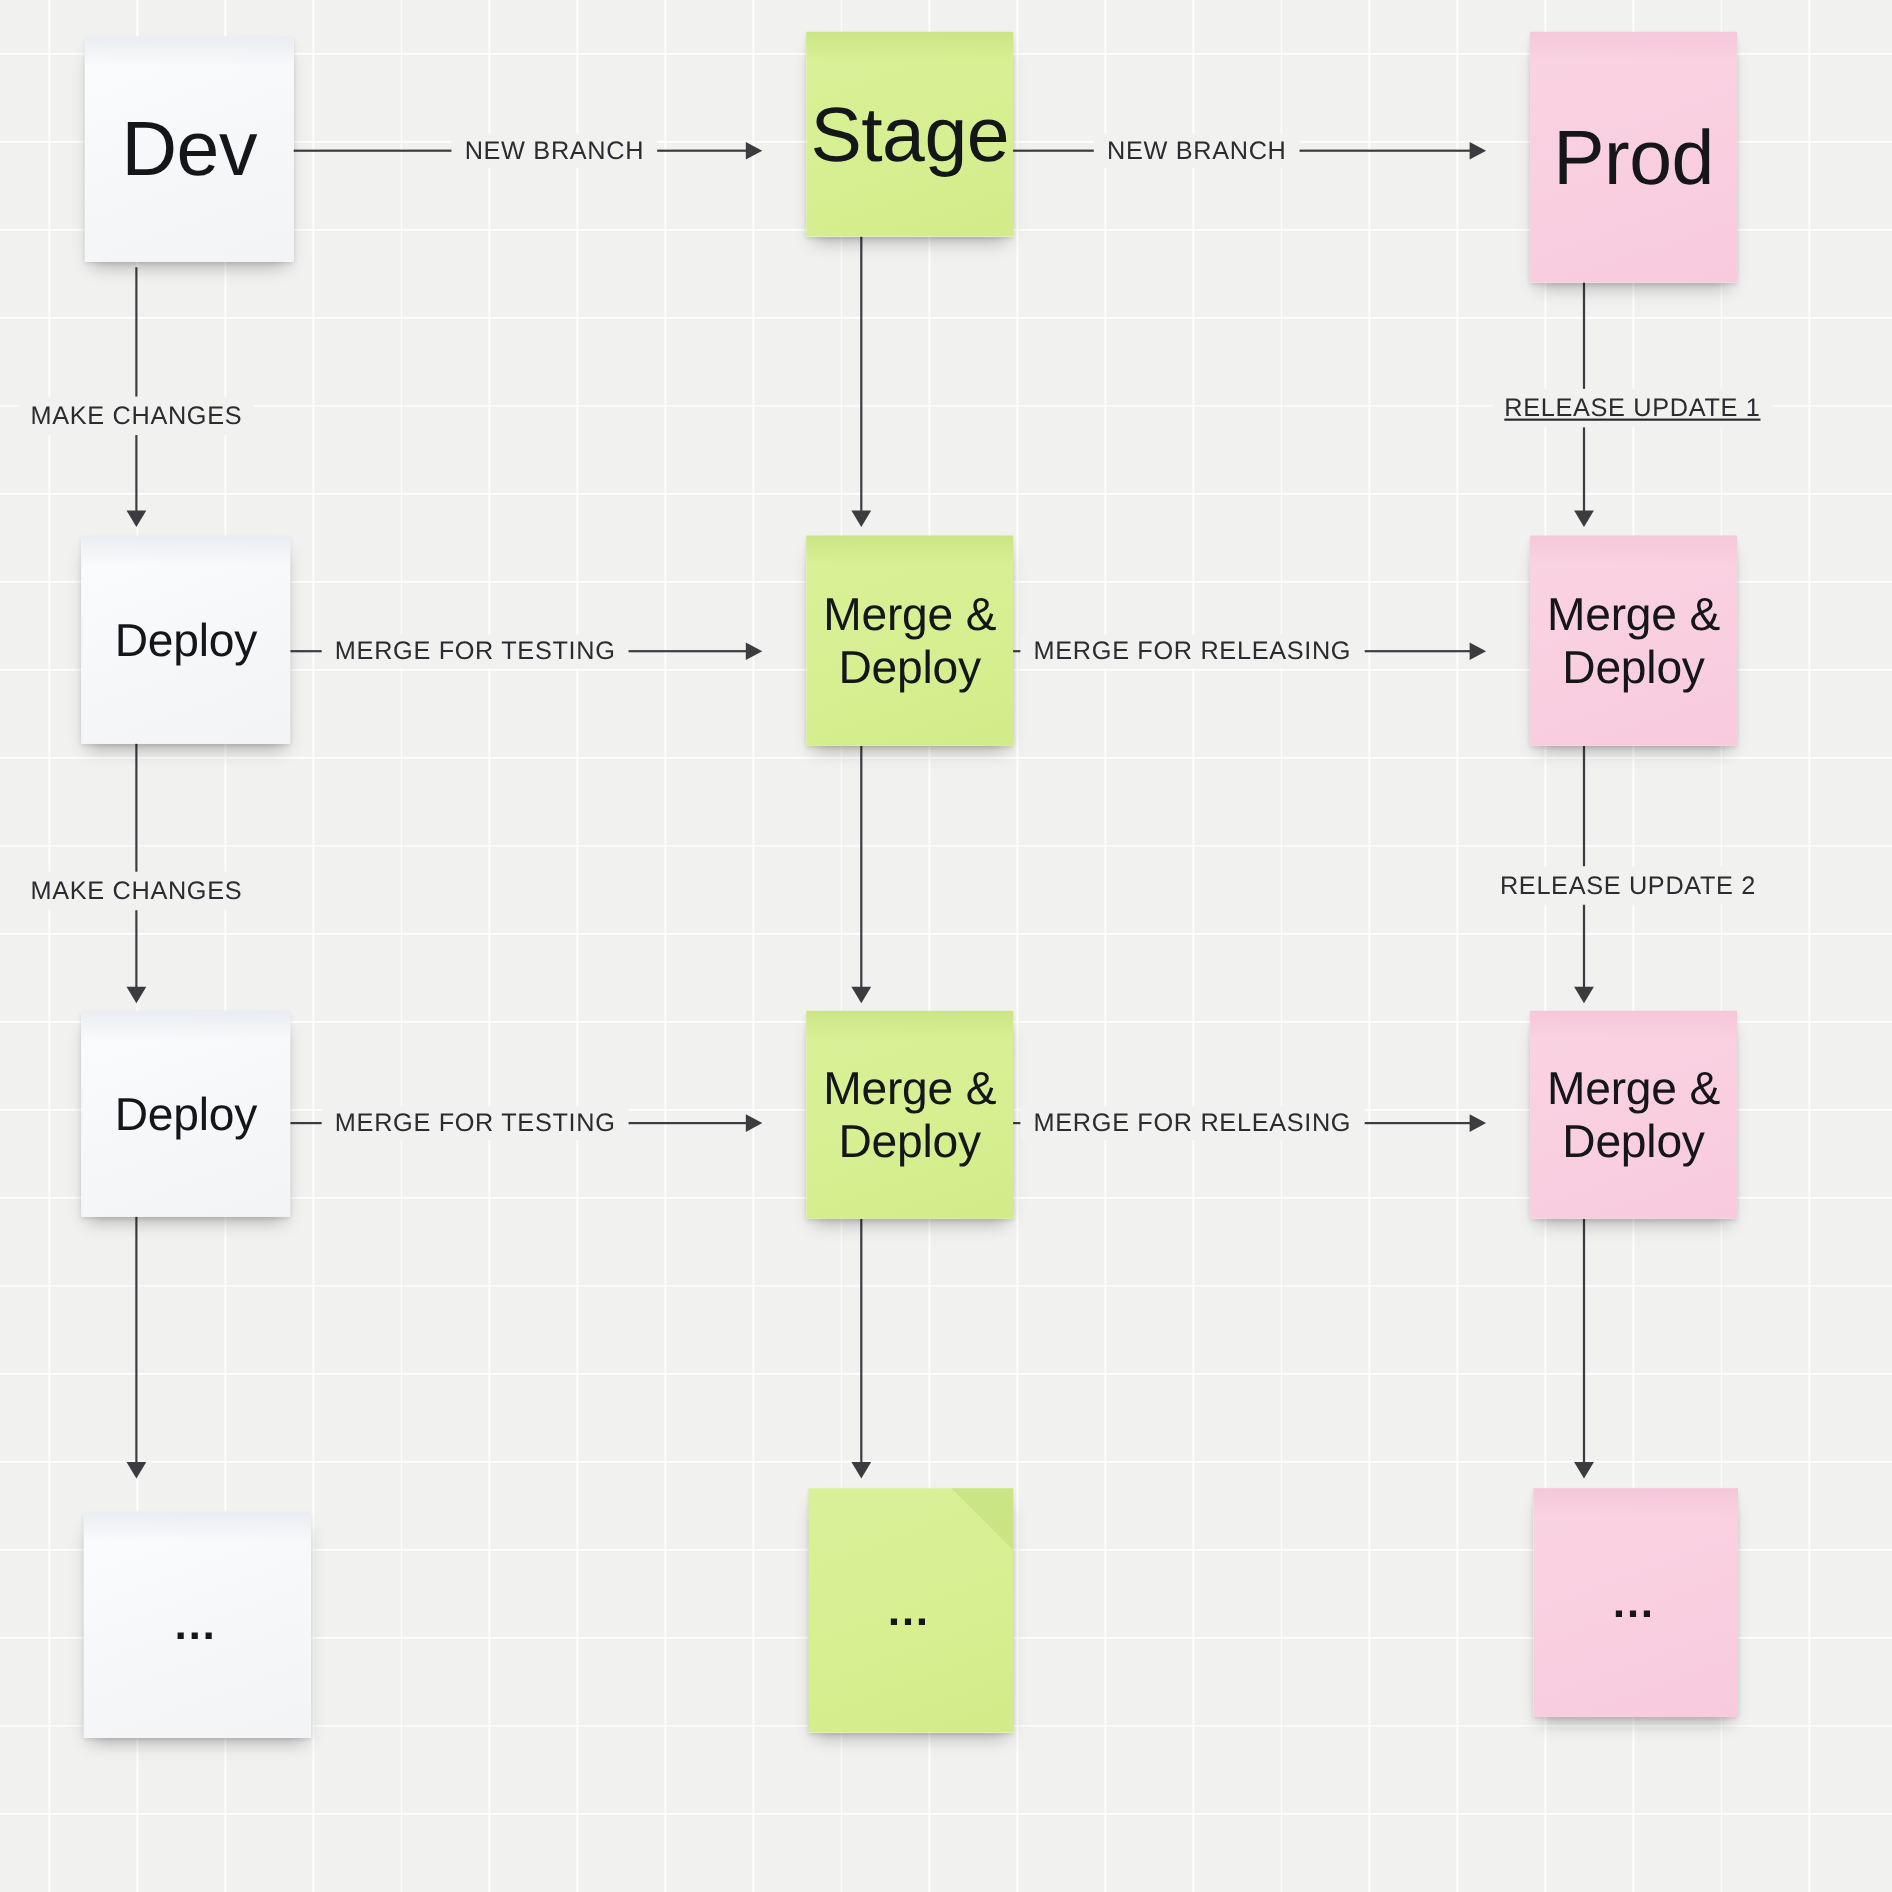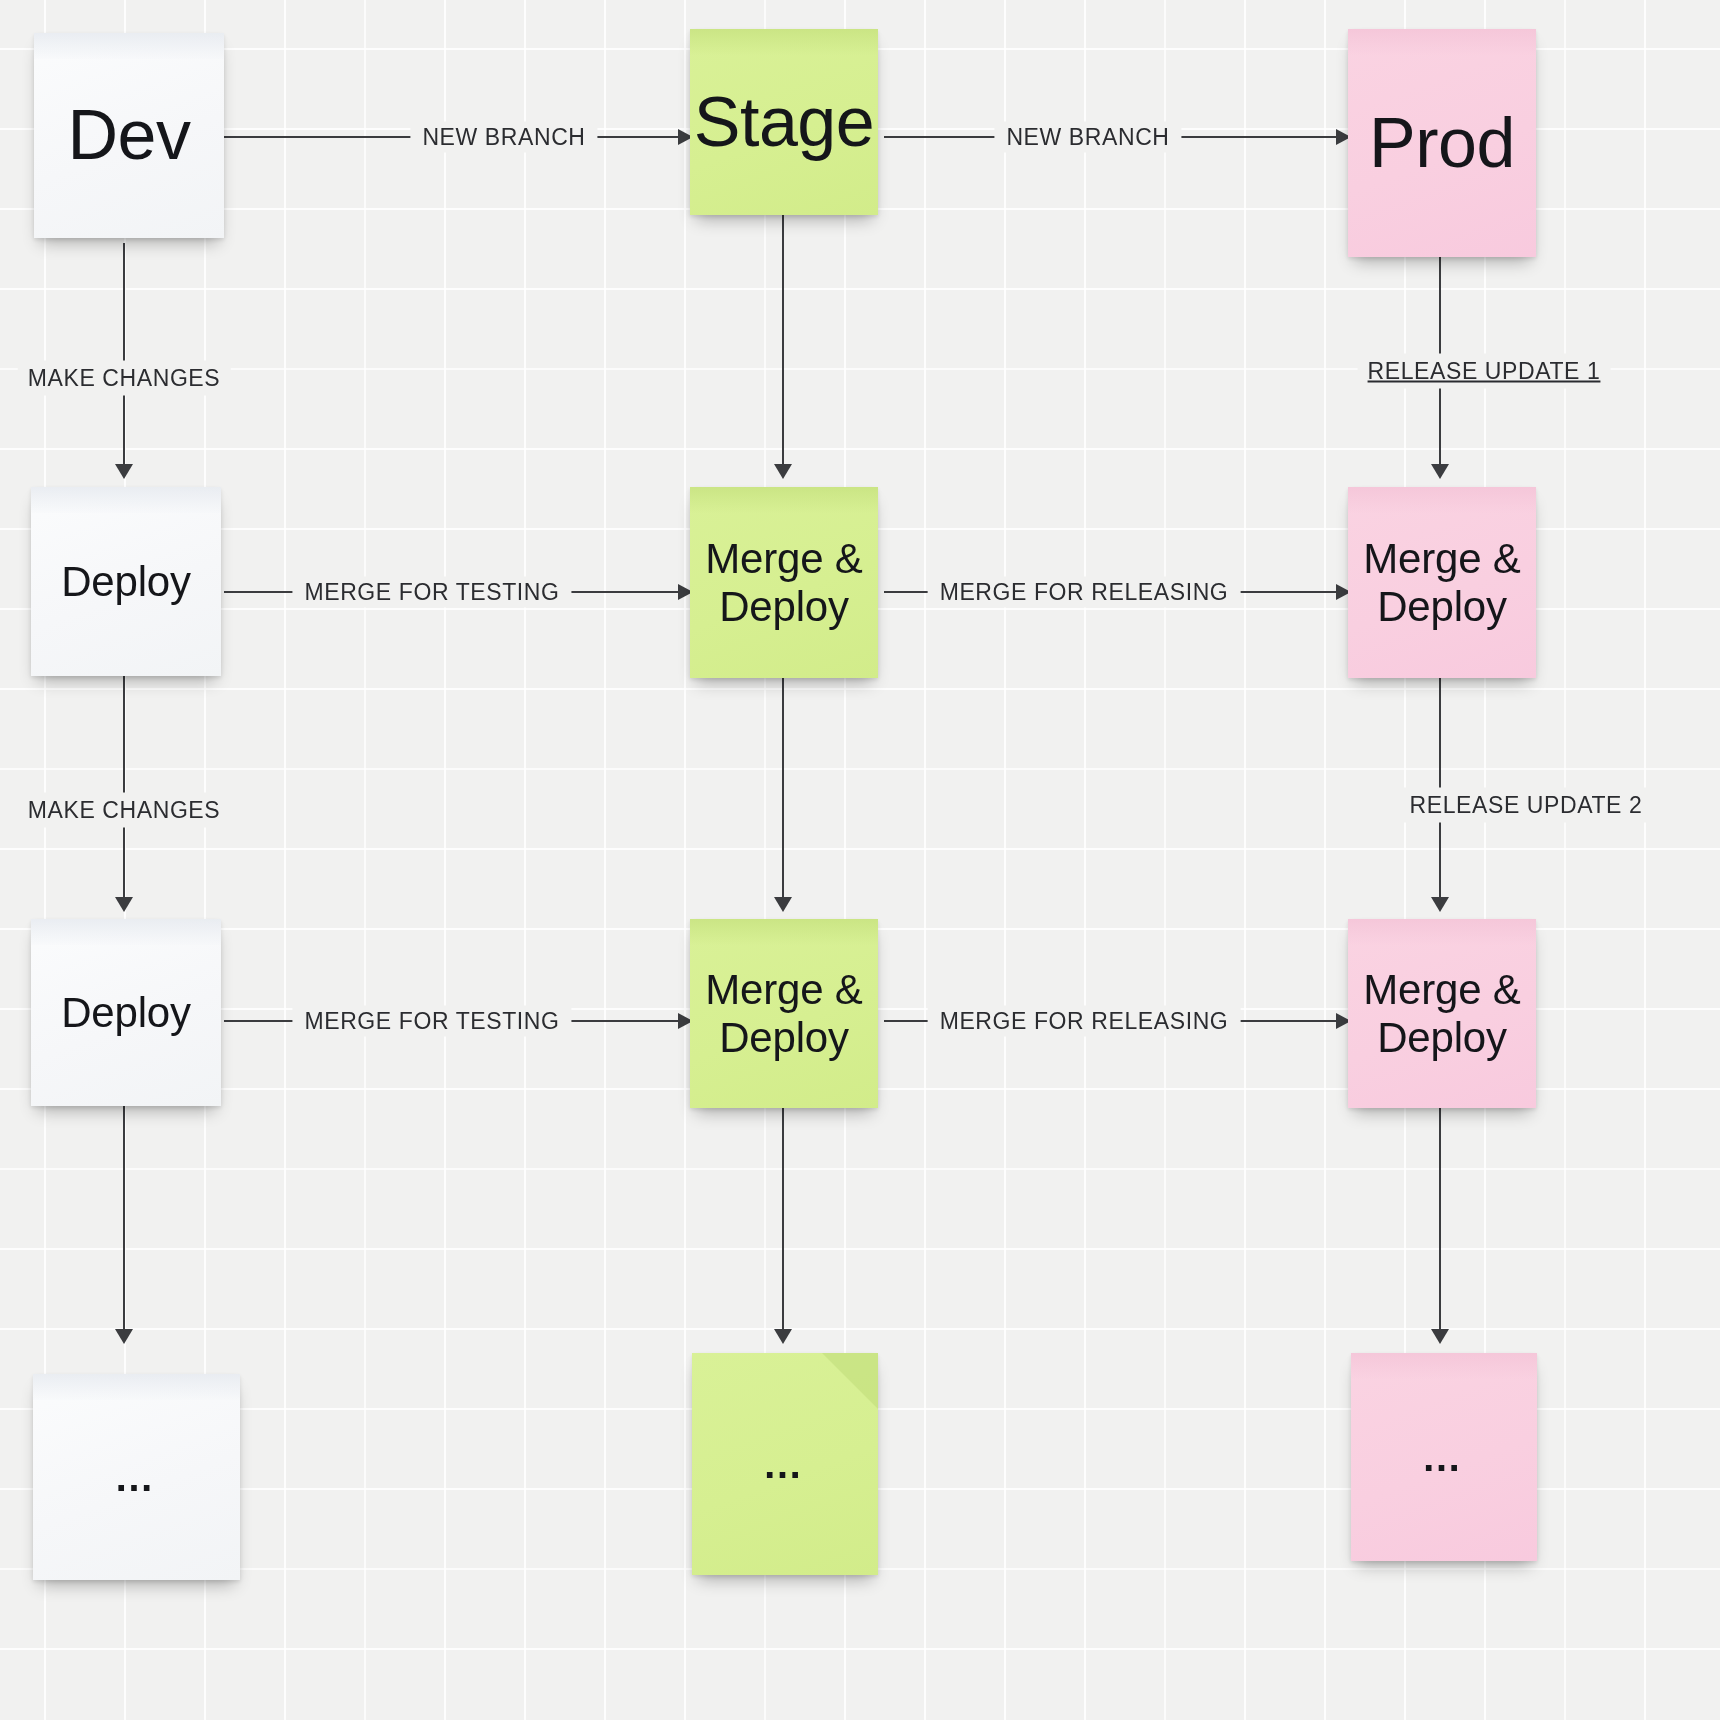--- a/index.html
+++ b/index.html
@@ -42,20 +42,21 @@
     box-sizing: border-box;
     display: flex;
     align-items: center;
     justify-content: center;
     text-align: center;
     color: #15161a;
     line-height: 1.12;
     box-shadow:
       0 10px 16px -6px rgba(0,0,0,0.30),
       0 2px 4px rgba(0,0,0,0.10);
+    margin-left: 43px;
   }
   .note .note-band {
     position: absolute;
     top: 0; left: 0; right: 0;
     height: 26px;
     pointer-events: none;
   }
   .note .note-fold {
     position: absolute;
     top: 0; right: 0;
@@ -173,21 +174,21 @@
 
   <div class="line-v" style="left:123px; top:676px; height:225px;"></div>
   <div class="arrow-d" style="left:115px; top:897px;"></div>
   <div class="edge-label vlabel" style="left:124px; top:810px;">MAKE CHANGES</div>
 
   <div class="line-v" style="left:782px; top:678px; height:223px;"></div>
   <div class="arrow-d" style="left:774px; top:897px;"></div>
 
   <div class="line-v" style="left:1439px; top:678px; height:223px;"></div>
   <div class="arrow-d" style="left:1431px; top:897px;"></div>
-  <div class="edge-label vlabel" style="left:1526px; top:805px;">RELEASE UPDATE 2</div>
+  <div class="edge-label vlabel" style="left:1480px; top:805px;">RELEASE UPDATE 2</div>
 
   <div class="line-h" style="left:224px; top:1020px; width:456px;"></div>
   <div class="arrow-r" style="left:678px; top:1013px;"></div>
   <div class="edge-label" style="left:432px; top:1021px;">MERGE FOR TESTING</div>
 
   <div class="line-h" style="left:884px; top:1020px; width:456px;"></div>
   <div class="arrow-r" style="left:1336px; top:1013px;"></div>
   <div class="edge-label" style="left:1084px; top:1021px;">MERGE FOR RELEASING</div>
 
   <div class="line-v" style="left:123px; top:1106px; height:227px;"></div>

